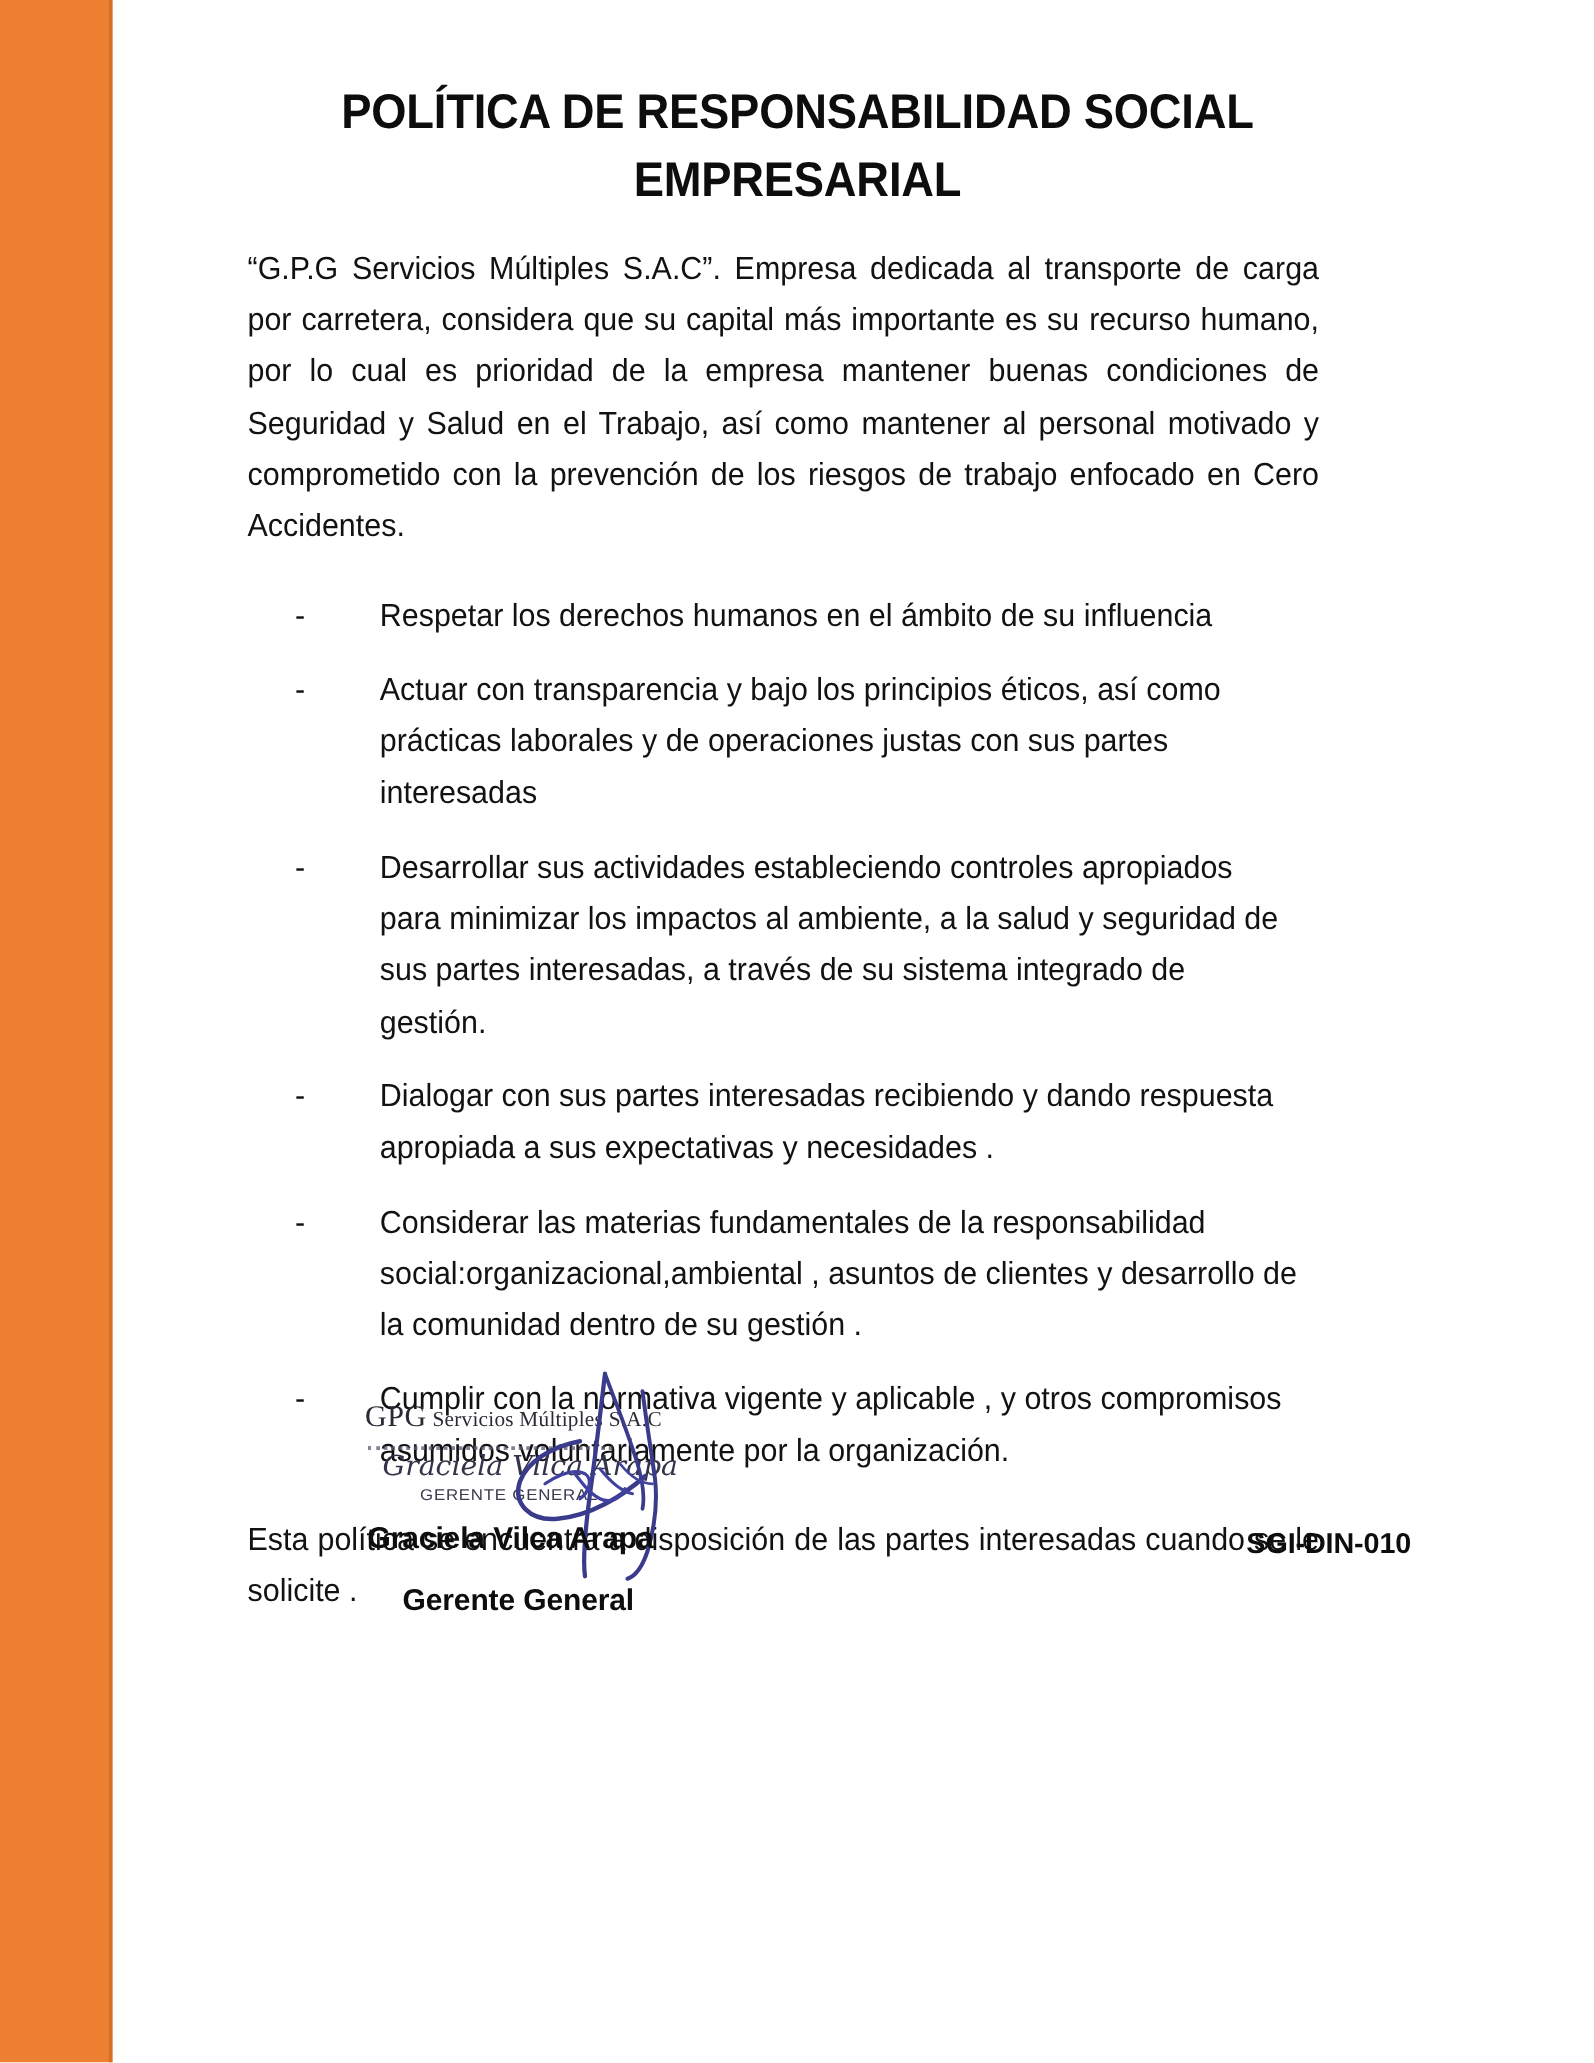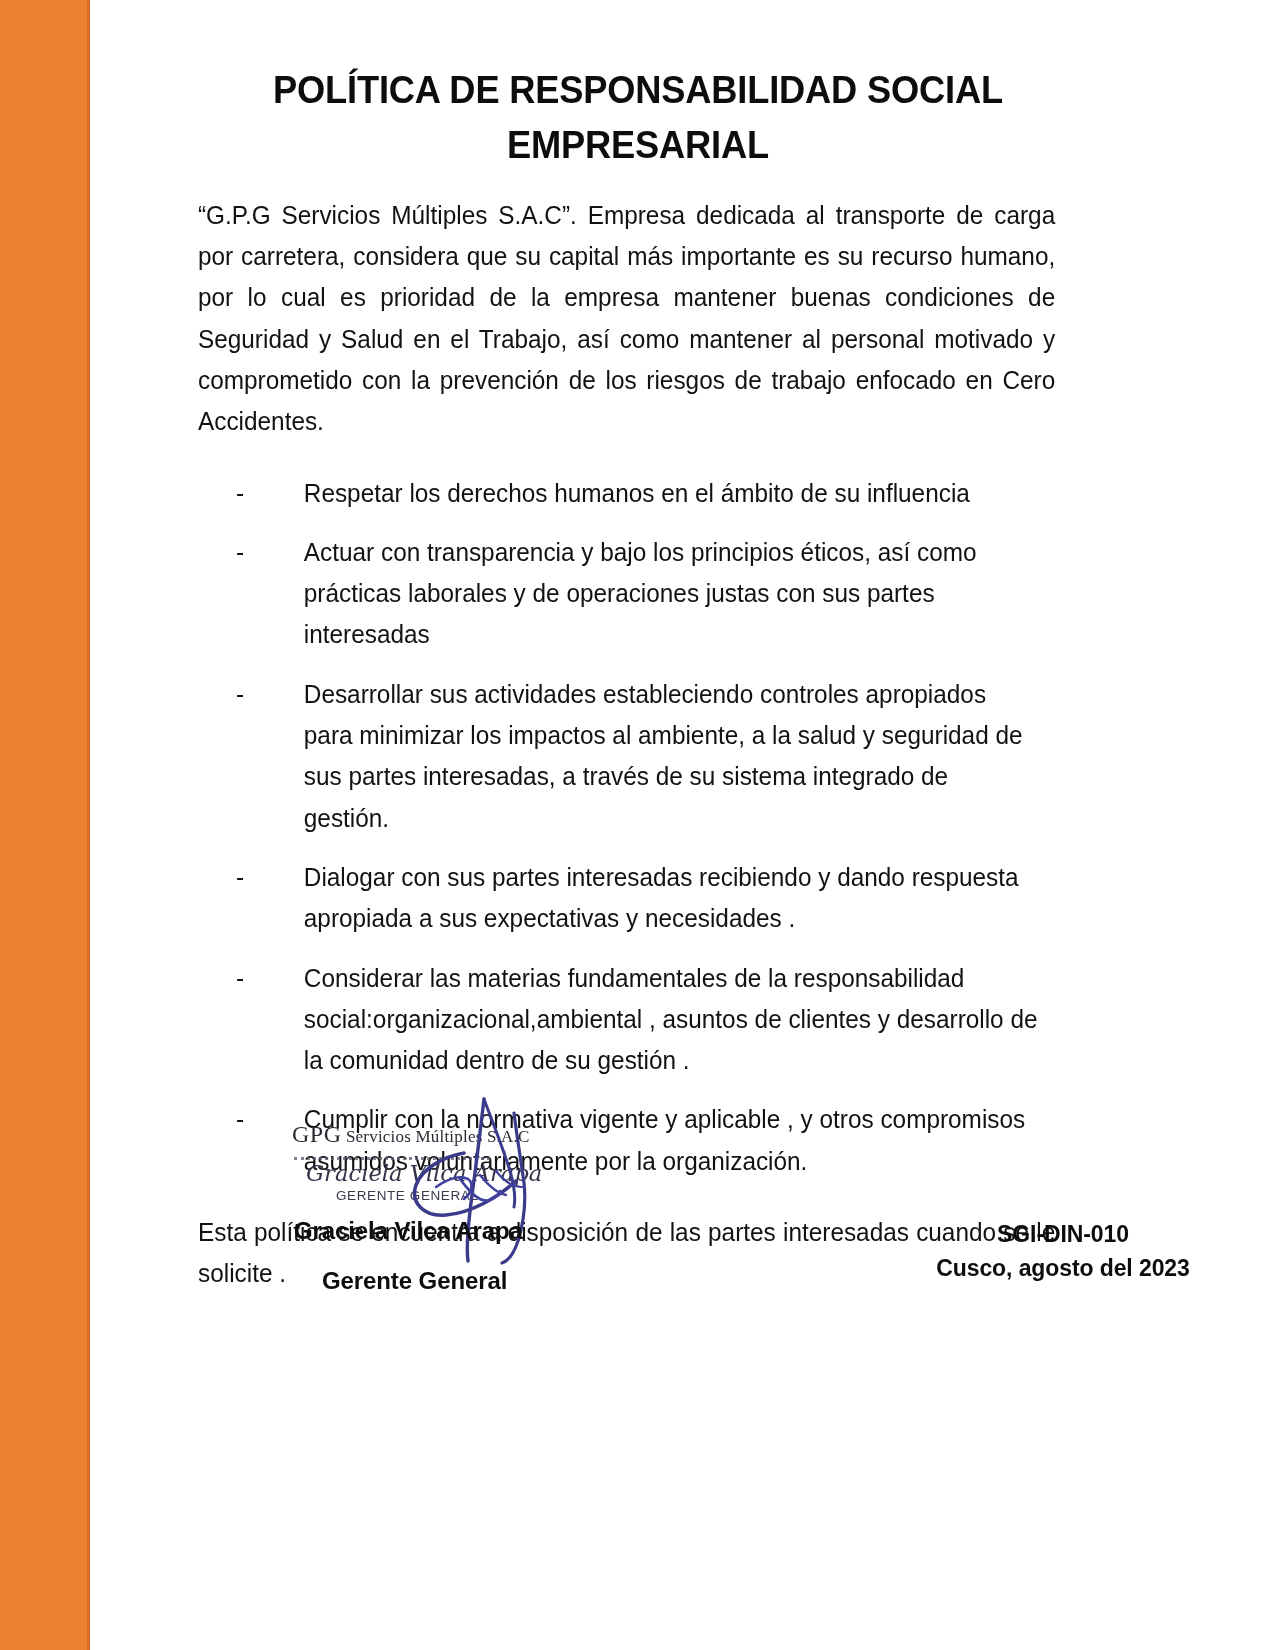--- a/index.html
+++ b/index.html
@@ -294,16 +294,15 @@
         <path d="M104 100 C112 110, 120 118, 130 120" stroke="#4141a0" stroke-width="2.4" stroke-linecap="round" fill="none"></path>
         <path d="M120 96 C128 106, 136 112, 146 112" stroke="#4141a0" stroke-width="2.2" stroke-linecap="round" fill="none"></path>
       </svg>
     </div>
 
     <div id="signer-name">Graciela Vilca Arapa</div>
     <div id="signer-role">Gerente General</div>
 
     <div id="doc-code">
       <div>SGI-DIN-010</div>
-      <div>Cusco, agosto del 2023</div>
     </div>
   </div>
 </div>
 
 </body></html>

